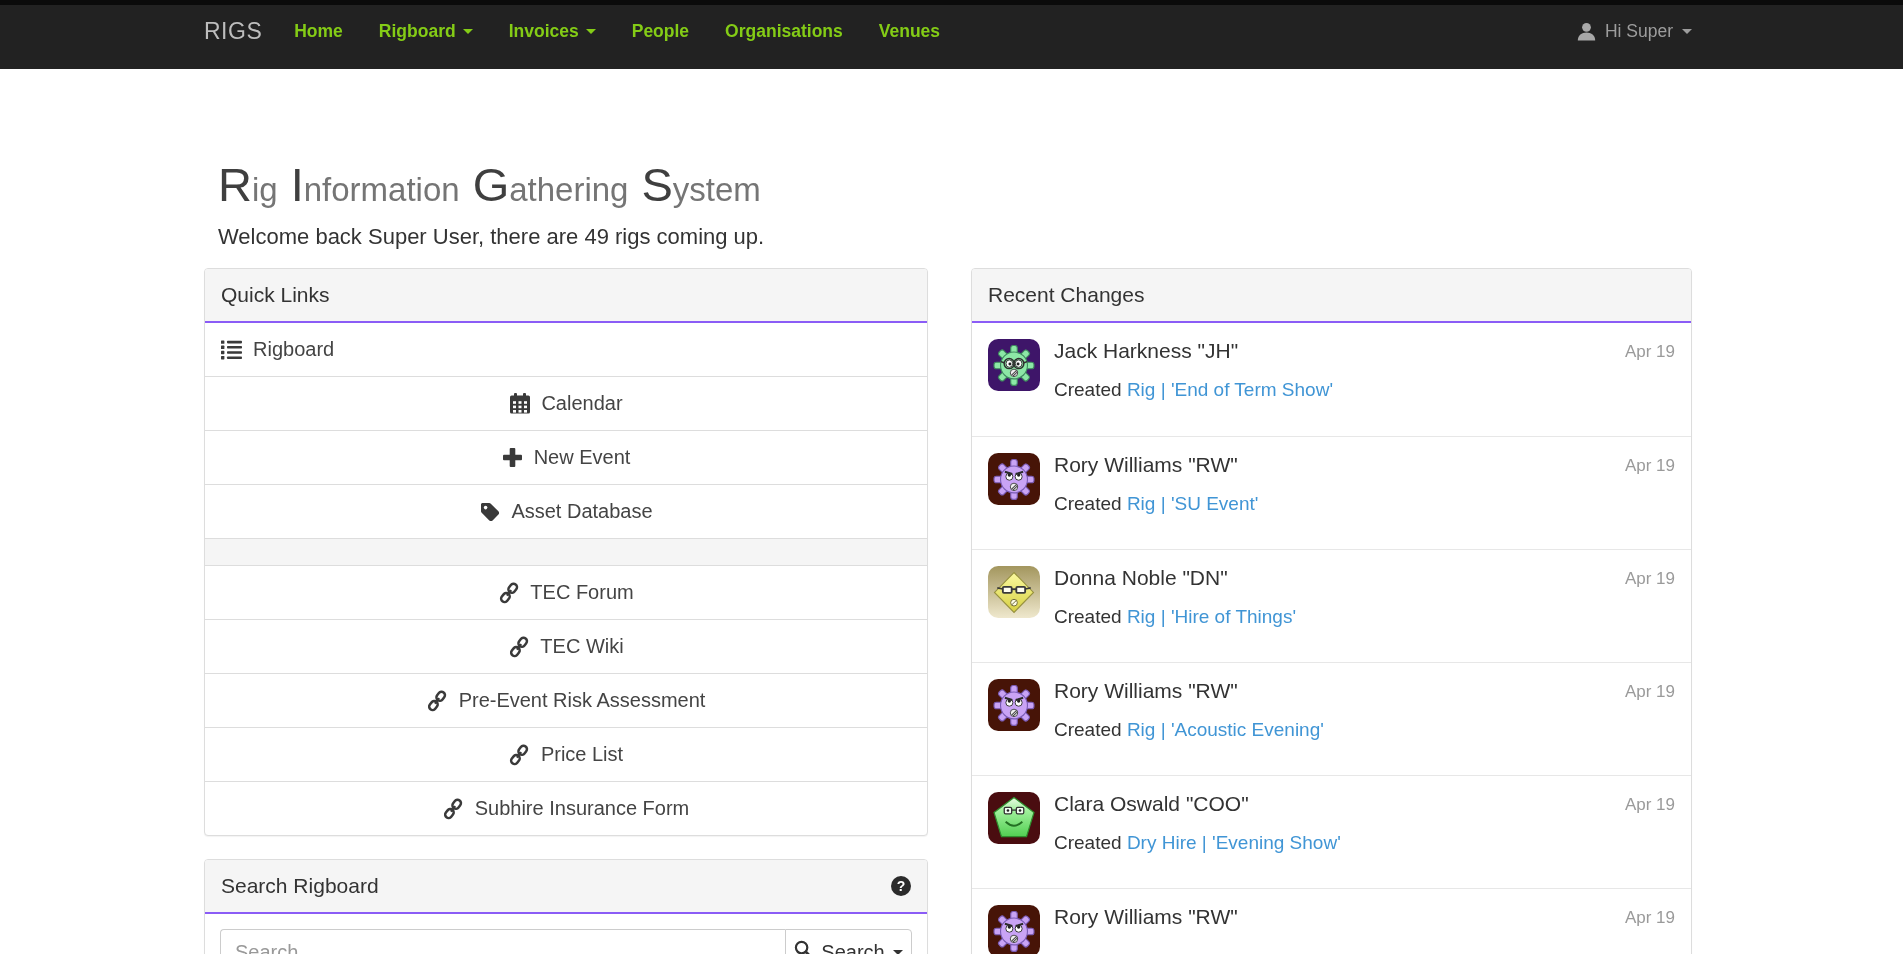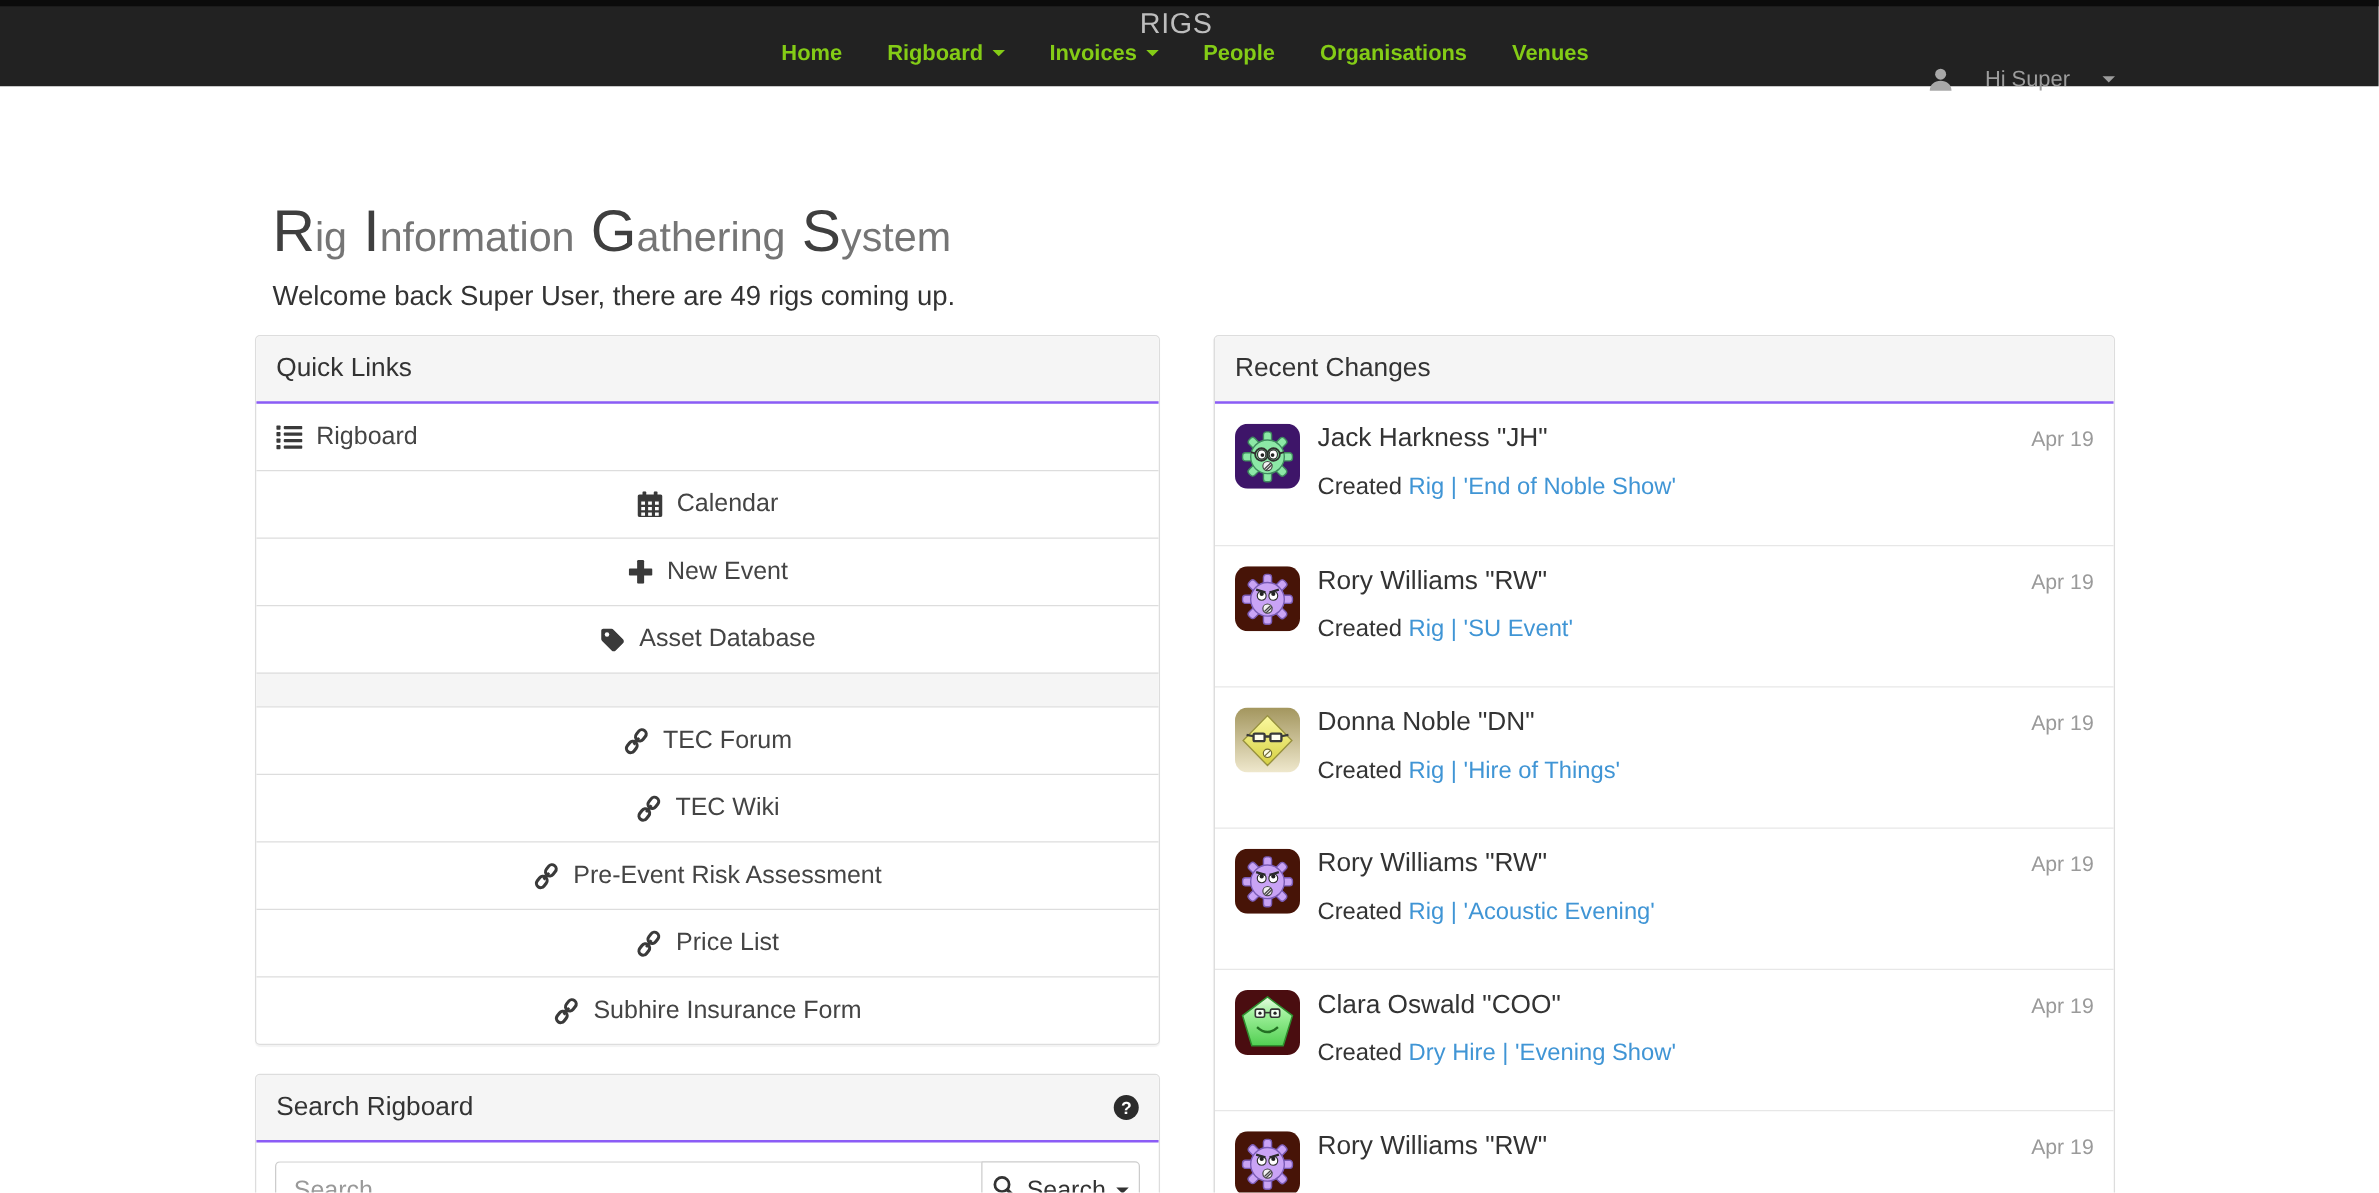--- a/index.html
+++ b/index.html
@@ -2,27 +2,27 @@
 <html><head>
 <meta charset="utf-8">
 <style>
   html, body { margin:0; padding:0; }
   body {
     width:1903px; height:954px; overflow:hidden; background:#fff;
     font-family:"Liberation Sans", "DejaVu Sans", sans-serif; color:#333;
   }
   
   .navbar { height:69px; background:#222; border-top:5px solid #0b0b0b; box-sizing:border-box; }
-  .nav-inner { width:1488px; margin-left:204px; height:52px; display:flex; align-items:center;flex-direction:column; }
+  .nav-inner { width:1488px; margin-left:204px; height:52px; display:flex; align-items:center; }
   .brand { color:#bdbdbd; font-size:23px; text-decoration:none; margin-right:14px; letter-spacing:.5px; cursor:pointer; }
   .nav-menu { list-style:none; display:flex; margin:0; padding:0; height:100%; }
   .nav-menu li { display:flex; }
   .nav-menu a { color:#84cc16; font-size:17.5px; padding:0 18px; text-decoration:none; display:flex; align-items:center; gap:7px; cursor:pointer;font-weight:bold; }
   .caret { width:0; height:0; border-left:5px solid transparent; border-right:5px solid transparent; border-top:5px solid currentColor; display:inline-block; }
-  .nav-user { margin-left:auto; color:#9d9d9d; display:flex; align-items:center; gap:26px; font-size:17.5px; cursor:pointer; }
+  .nav-user { margin-left:auto; color:#9d9d9d; display:flex; align-items:center; gap:9px; font-size:17.5px; cursor:pointer; }
   .nav-user svg { display:block; }
   
   .container { width:1488px; margin-left:204px; }
   .page-title { margin:92px 0 0 14px; font-weight:300; line-height:1.0; white-space:nowrap; }
   .ti { font-size:47px; color:#3f3f3f; }
   .tr { font-size:33px; color:#757575; margin-right:13px; }
   .welcome { margin:16px 0 0 14px; font-size:22px; color:#333; }
   .row { display:flex; margin-top:18px; }
   .col-left { width:724px; margin-right:43px; }
   .col-right { width:721px; }
@@ -271,21 +271,21 @@
                   <circle cx="28" cy="36.5" r="4" fill="#f0f0f0" stroke="#444" stroke-width="1"></circle>
                   <line x1="25.4" y1="39" x2="30.8" y2="33.8" stroke="#444" stroke-width="1.1"></line>
                   <line x1="26.9" y1="40" x2="32" y2="35" stroke="#444" stroke-width="1.1"></line>
                 </svg>
               </div>
        <div class="rc-content">
          <div class="rc-top">
            <span class="rc-name">Jack Harkness "JH"</span>
            <span class="rc-date">Apr 19</span>
          </div>
-         <div class="rc-action">Created <a>Rig | 'End of Noble Show'</a></div>
+         <div class="rc-action">Created <a>Rig | 'End of Term Show'</a></div>
        </div>
      </li>
             <li class="rc-row">
        <div class="rc-avatar">
                 <svg viewBox="0 0 56 56">
                   <rect width="56" height="56" rx="11" fill="#471407"></rect>
                   <rect x="24.5" y="7" width="7" height="11" rx="2.5" fill="#c9a3f5" stroke="#7a5bb5" stroke-width="1.2" transform="rotate(0 28 28.5)"></rect>
                   <rect x="24.5" y="7" width="7" height="11" rx="2.5" fill="#c9a3f5" stroke="#7a5bb5" stroke-width="1.2" transform="rotate(45 28 28.5)"></rect>
                   <rect x="24.5" y="7" width="7" height="11" rx="2.5" fill="#c9a3f5" stroke="#7a5bb5" stroke-width="1.2" transform="rotate(90 28 28.5)"></rect>
                   <rect x="24.5" y="7" width="7" height="11" rx="2.5" fill="#c9a3f5" stroke="#7a5bb5" stroke-width="1.2" transform="rotate(135 28 28.5)"></rect>

